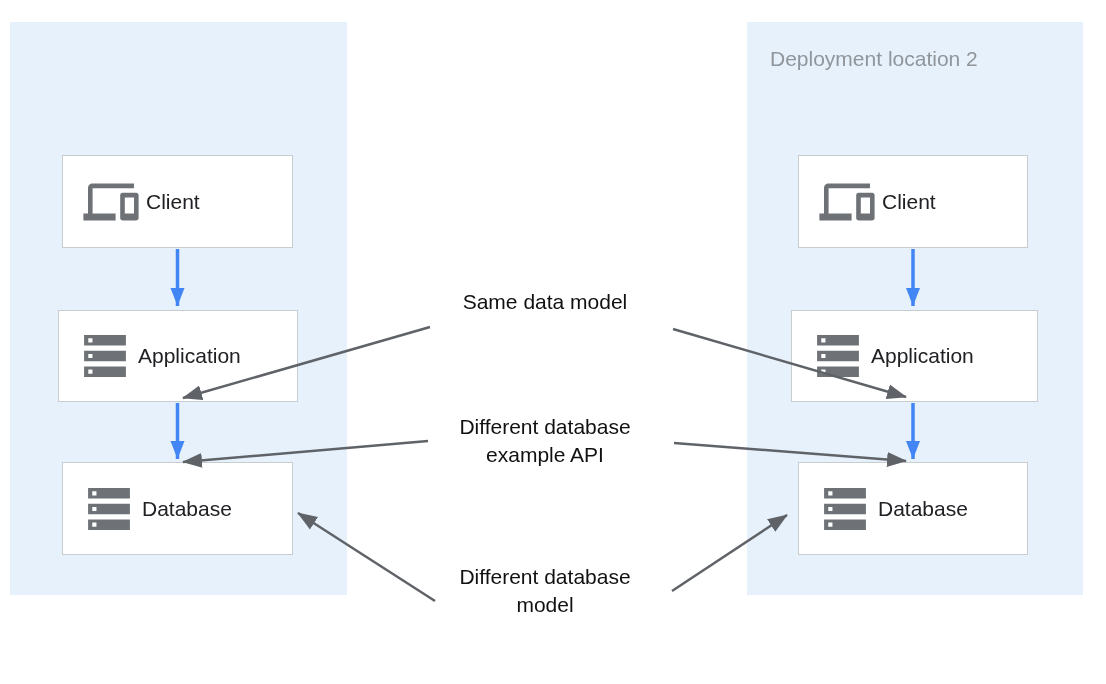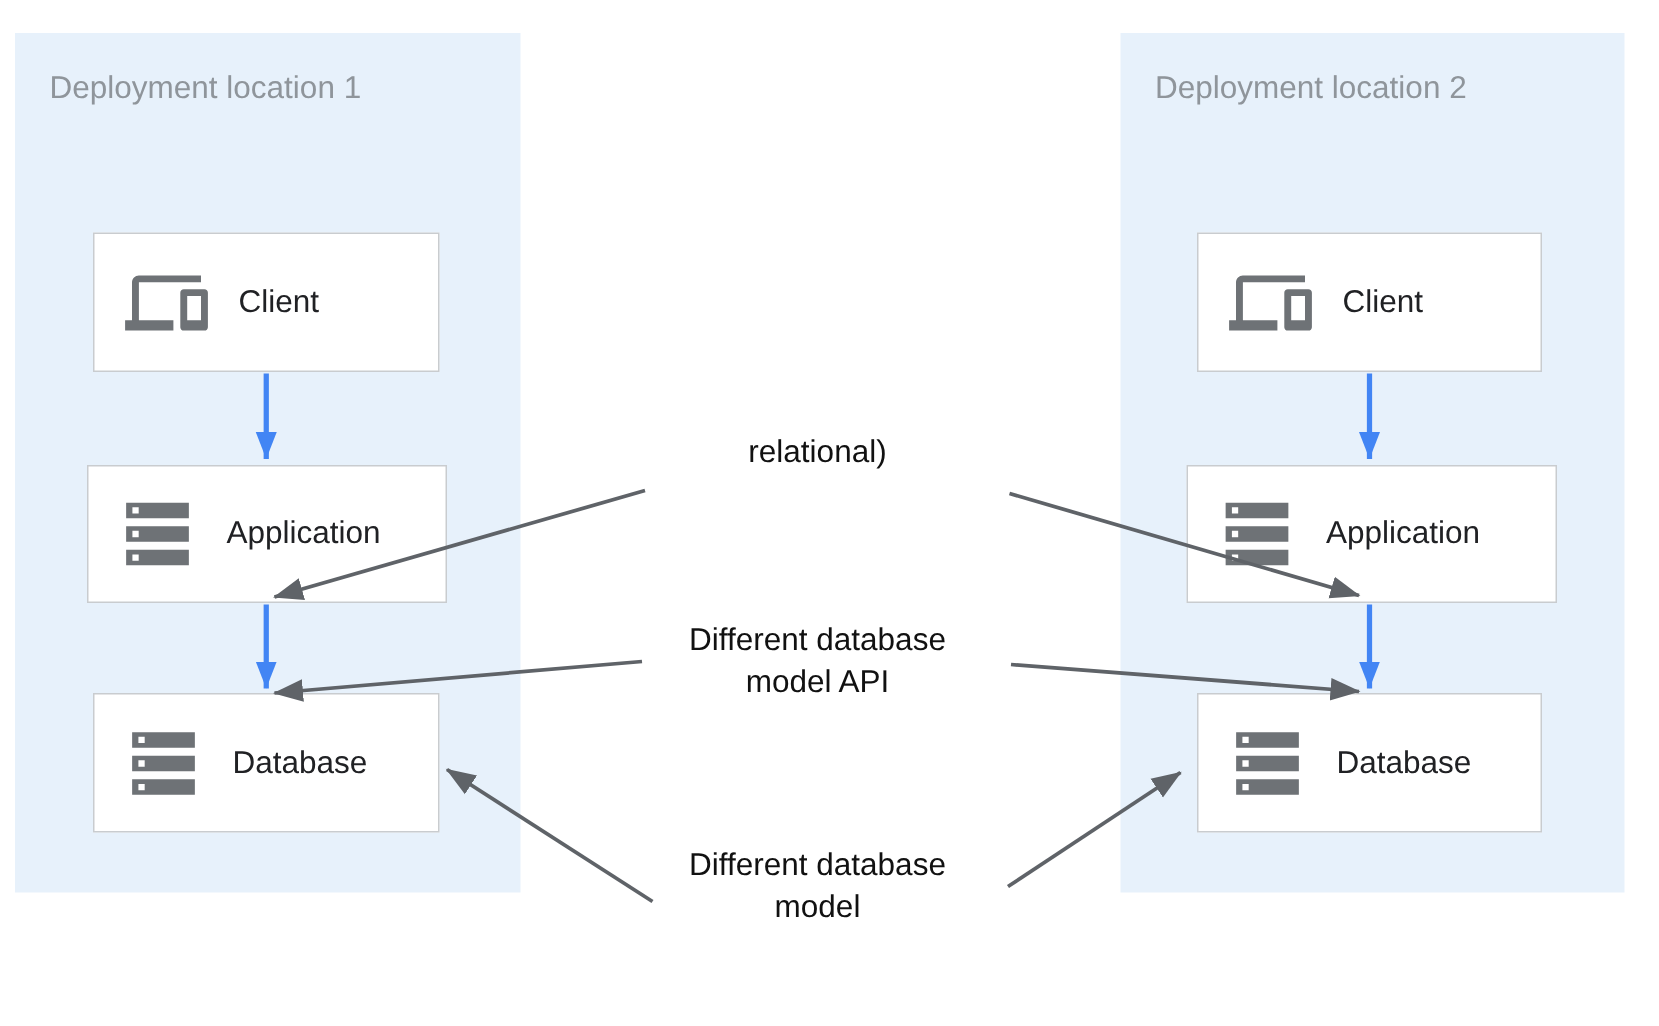--- a/index.html
+++ b/index.html
@@ -38,21 +38,21 @@
   }
   .box .icon {
     display: inline-flex;
     align-items: center;
     justify-content: center;
     flex: 0 0 auto;
   }
   .box-label {
     font-size: 21px;
     color: #202124;
-    margin-left: 20px;
+    margin-left: 7px;
     white-space: nowrap;
     text-align: right;
   }
   .annotation {
     position: absolute;
     left: 415px;
     width: 260px;
     text-align: center;
     font-size: 21px;
     line-height: 28px;
@@ -65,21 +65,20 @@
     height: 684px;
     pointer-events: none;
   }
 </style>
 </head>
 <body>
 
 <div class="canvas">
 
   <div class="panel panel-left">
-    <div class="panel-title">Deployment location 1</div>
 
     <div class="box" style="left:52px; top:133px; width:231px; height:93px;">
       <span class="icon">
         <svg width="56" height="46" viewBox="0 0 24 20" fill="#6e7276">
             <path d="M4 4h18V2H4C2.9 2 2 2.9 2 4v11H0v3h14v-3H4V4zm19 2h-6c-.55 0-1 .45-1 1v10c0 .55.45 1 1 1h6c.55 0 1-.45 1-1V7c0-.55-.45-1-1-1zm-1 9h-4V8h4v7z"></path>
           </svg>
       </span>
       <span class="box-label">Client</span>
     </div>
 
@@ -127,26 +126,26 @@
       <span class="icon">
         <svg width="52" height="46" viewBox="0 0 24 22" fill="#6e7276">
             <path d="M2 21h20v-5H2v5zm2-3.5h2v2H4v-2zM2 1v5h20V1H2zm4 3.5H4v-2h2v2zM2 13.5h20v-5H2v5zm2-3.5h2v2H4v-2z"></path>
           </svg>
       </span>
       <span class="box-label">Database</span>
     </div>
   </div>
 
   <div class="annotation" style="top:288px;">
-    <div>relational)</div>
+    <div>Same data model</div>
   </div>
 
   <div class="annotation" style="top:413px;">
     <div>Different database</div>
-    <div>model API</div>
+    <div>example API</div>
   </div>
 
   <div class="annotation" style="top:563px;">
     <div>Different database</div>
     <div>model</div>
   </div>
 
   <svg class="arrows-layer" width="1106" height="684" viewBox="0 0 1106 684">
     <defs>
       <marker id="head-blue" markerWidth="22" markerHeight="18" refX="18" refY="8" orient="auto" markerUnits="userSpaceOnUse">

